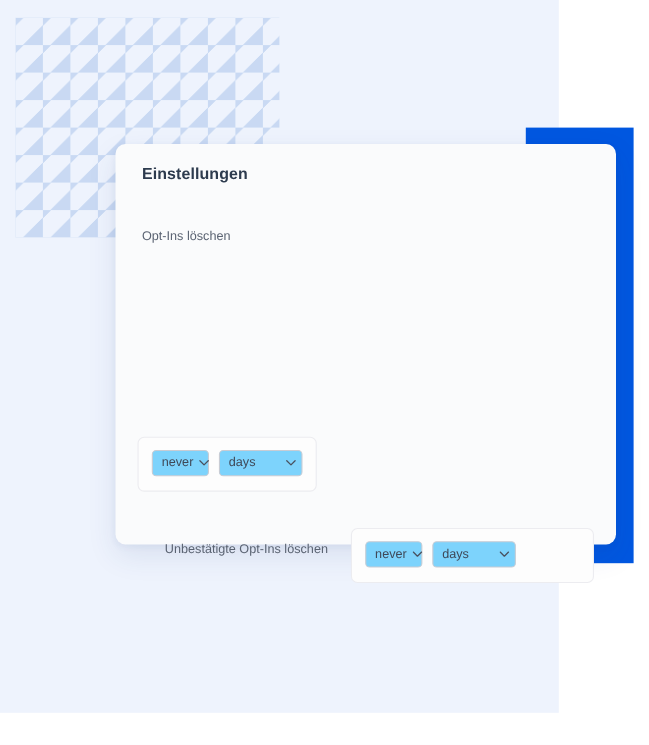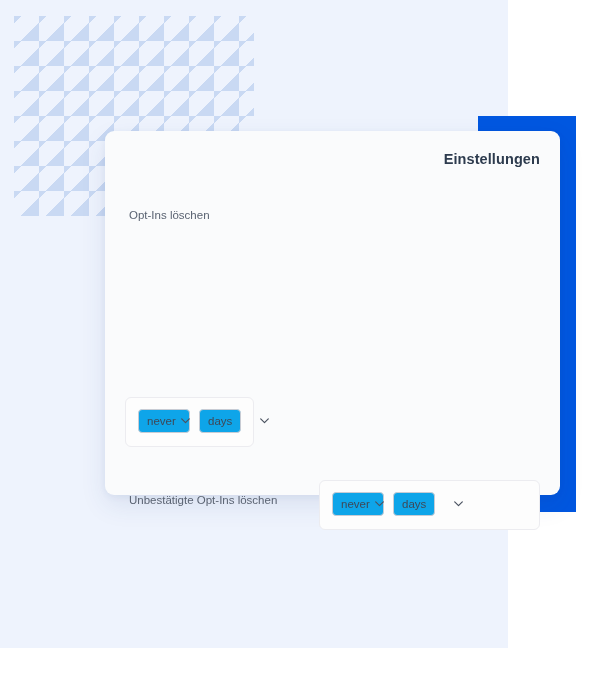--- a/index.html
+++ b/index.html
@@ -66,30 +66,29 @@
     box-sizing: border-box;
     padding: 16px 20px 0 20px;
   }
 
   .card-title {
     font-size: 14.5px;
     font-weight: bold;
     color: #2d3b4e;
     letter-spacing: 0.1px;
     margin: 4px 0 0 4px;
-    text-align: right;
   }
 
   
   .setting-row {
     display: flex;
     align-items: flex-start;
   }
   #row-optins { margin-top: 28px; flex-direction: column; }
-  #row-unconfirmed { margin-top: 33px; }
+  #row-unconfirmed { margin-top: 33px; text-align: center; }
 
   .setting-label {
     width: 190px;
     flex: 0 0 190px;
     font-size: 11.5px;
     color: #5a6372;
     padding-top: 12px;
     padding-left: 4px;
     line-height: 1.4;
   }
@@ -108,30 +107,30 @@
   .select-group {
     display: flex;
     gap: 9px;
   }
   .select-box {
     display: flex;
     align-items: center;
     justify-content: space-between;
     border: 1px solid #c8ccd4;
     border-radius: 4px;
-    background: #0ea5e9;
+    background: #7dd3fc;
     height: 24px;
     box-sizing: border-box;
     padding: 0 6px 0 8px;
     font-size: 11.5px;
     color: #3f4857;
     cursor: pointer;
   }
   .select-box.narrow { width: 52px; }
-  .select-box.wide { width: 42px; gap: 23px; }
+  .select-box.wide { width: 76px; gap: 23px; }
   .select-value { white-space: nowrap; }
   .chev {
     display: inline-block;
     margin-left: 5px;
     line-height: 0;
   }
   .chev svg { display: block; }
 
   .setting-desc {
     margin-top: 13px;

